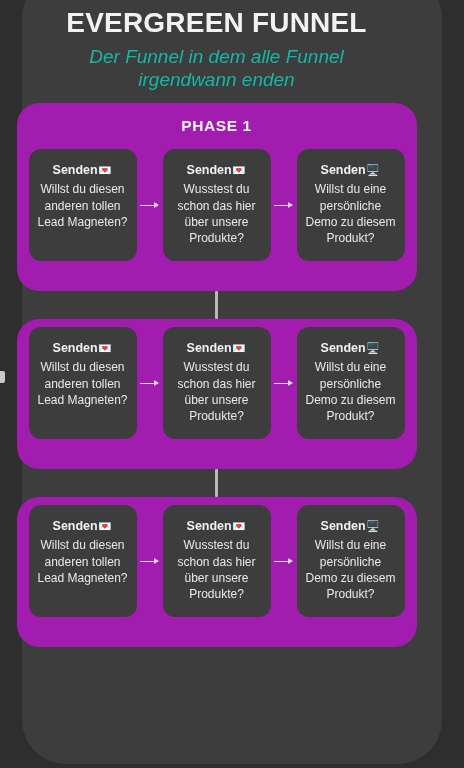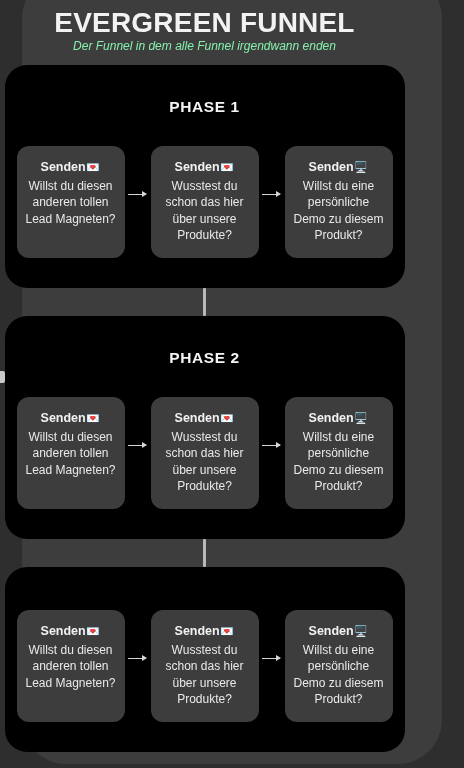--- a/index.html
+++ b/index.html
@@ -35,21 +35,21 @@
     width: 420px;
     height: 790px;
     background: #3d3d3d;
     border-radius: 44px;
     box-sizing: border-box;
     padding: 0;
   }
 
   .board-inner {
     position: absolute;
-    left: 4px;
+    left: 16px;
     top: 26px;
     width: 357px;
     height: 742px;
     box-sizing: border-box;
     padding: 0 10px;
   }
 
   
   .header {
     padding: 8px 6px 12px 6px;
@@ -57,39 +57,40 @@
   }
   .title {
     font-size: 28px;
     font-weight: bold;
     color: #f2f2f2;
     letter-spacing: 0.2px;
     line-height: 1.1;
     margin: 0;
   }
   .subtitle {
-    font-size: 12px;
+    font-size: 19px;
     font-style: italic;
-    color: #86efac;
+    color: #14b8a6;
+    margin-top: 7px;
     line-height: 1.2;
   }
 
   
   .phases {
     display: flex;
     flex-direction: column;
     align-items: center;
   }
 
   .phase {
     width: 400px;
     box-sizing: border-box;
-    background: #000000;
+    background: #a21caf;
     border-radius: 22px;
-    padding: 27px 12px 30px 12px;
+    padding: 8px 12px 30px 12px;
   }
 
   .phase-title {
     text-align: center;
     font-size: 15.5px;
     font-weight: bold;
     color: #f4f4f4;
     letter-spacing: 0.6px;
     margin: 6px 0 14px 0;
   }
@@ -105,21 +106,20 @@
     width: 116px;
     min-height: 112px;
     background: #3d3d3d;
     border-radius: 12px;
     box-sizing: border-box;
     padding: 14px 7px;
     display: flex;
     flex-direction: column;
     align-items: center;
     justify-content: flex-start;
-    margin-top: 16px;
   }
 
   .card-head {
     font-size: 12.5px;
     font-weight: bold;
     color: #f2f2f2;
     margin-bottom: 4px;
     white-space: nowrap;
     display: flex;
     align-items: center;
@@ -214,21 +214,20 @@
               <div class="card-head">
                 <span>Senden</span>
                 <span class="card-emoji">🖥️</span>
               </div>
               <div class="card-body">Willst du eine persönliche Demo zu diesem Produkt?</div>
             </div>
           </div>
         </div>
         <div class="v-connector"></div>
         <div class="phase">
-          <div class="phase-title">PHASE 2</div>
           <div class="cards">
             <div class="card">
               <div class="card-head">
                 <span>Senden</span>
                 <span class="card-emoji">💌</span>
               </div>
               <div class="card-body">Willst du diesen anderen tollen Lead Magneten?</div>
             </div>
             <div class="h-arrow">
               <div class="shaft"></div>

